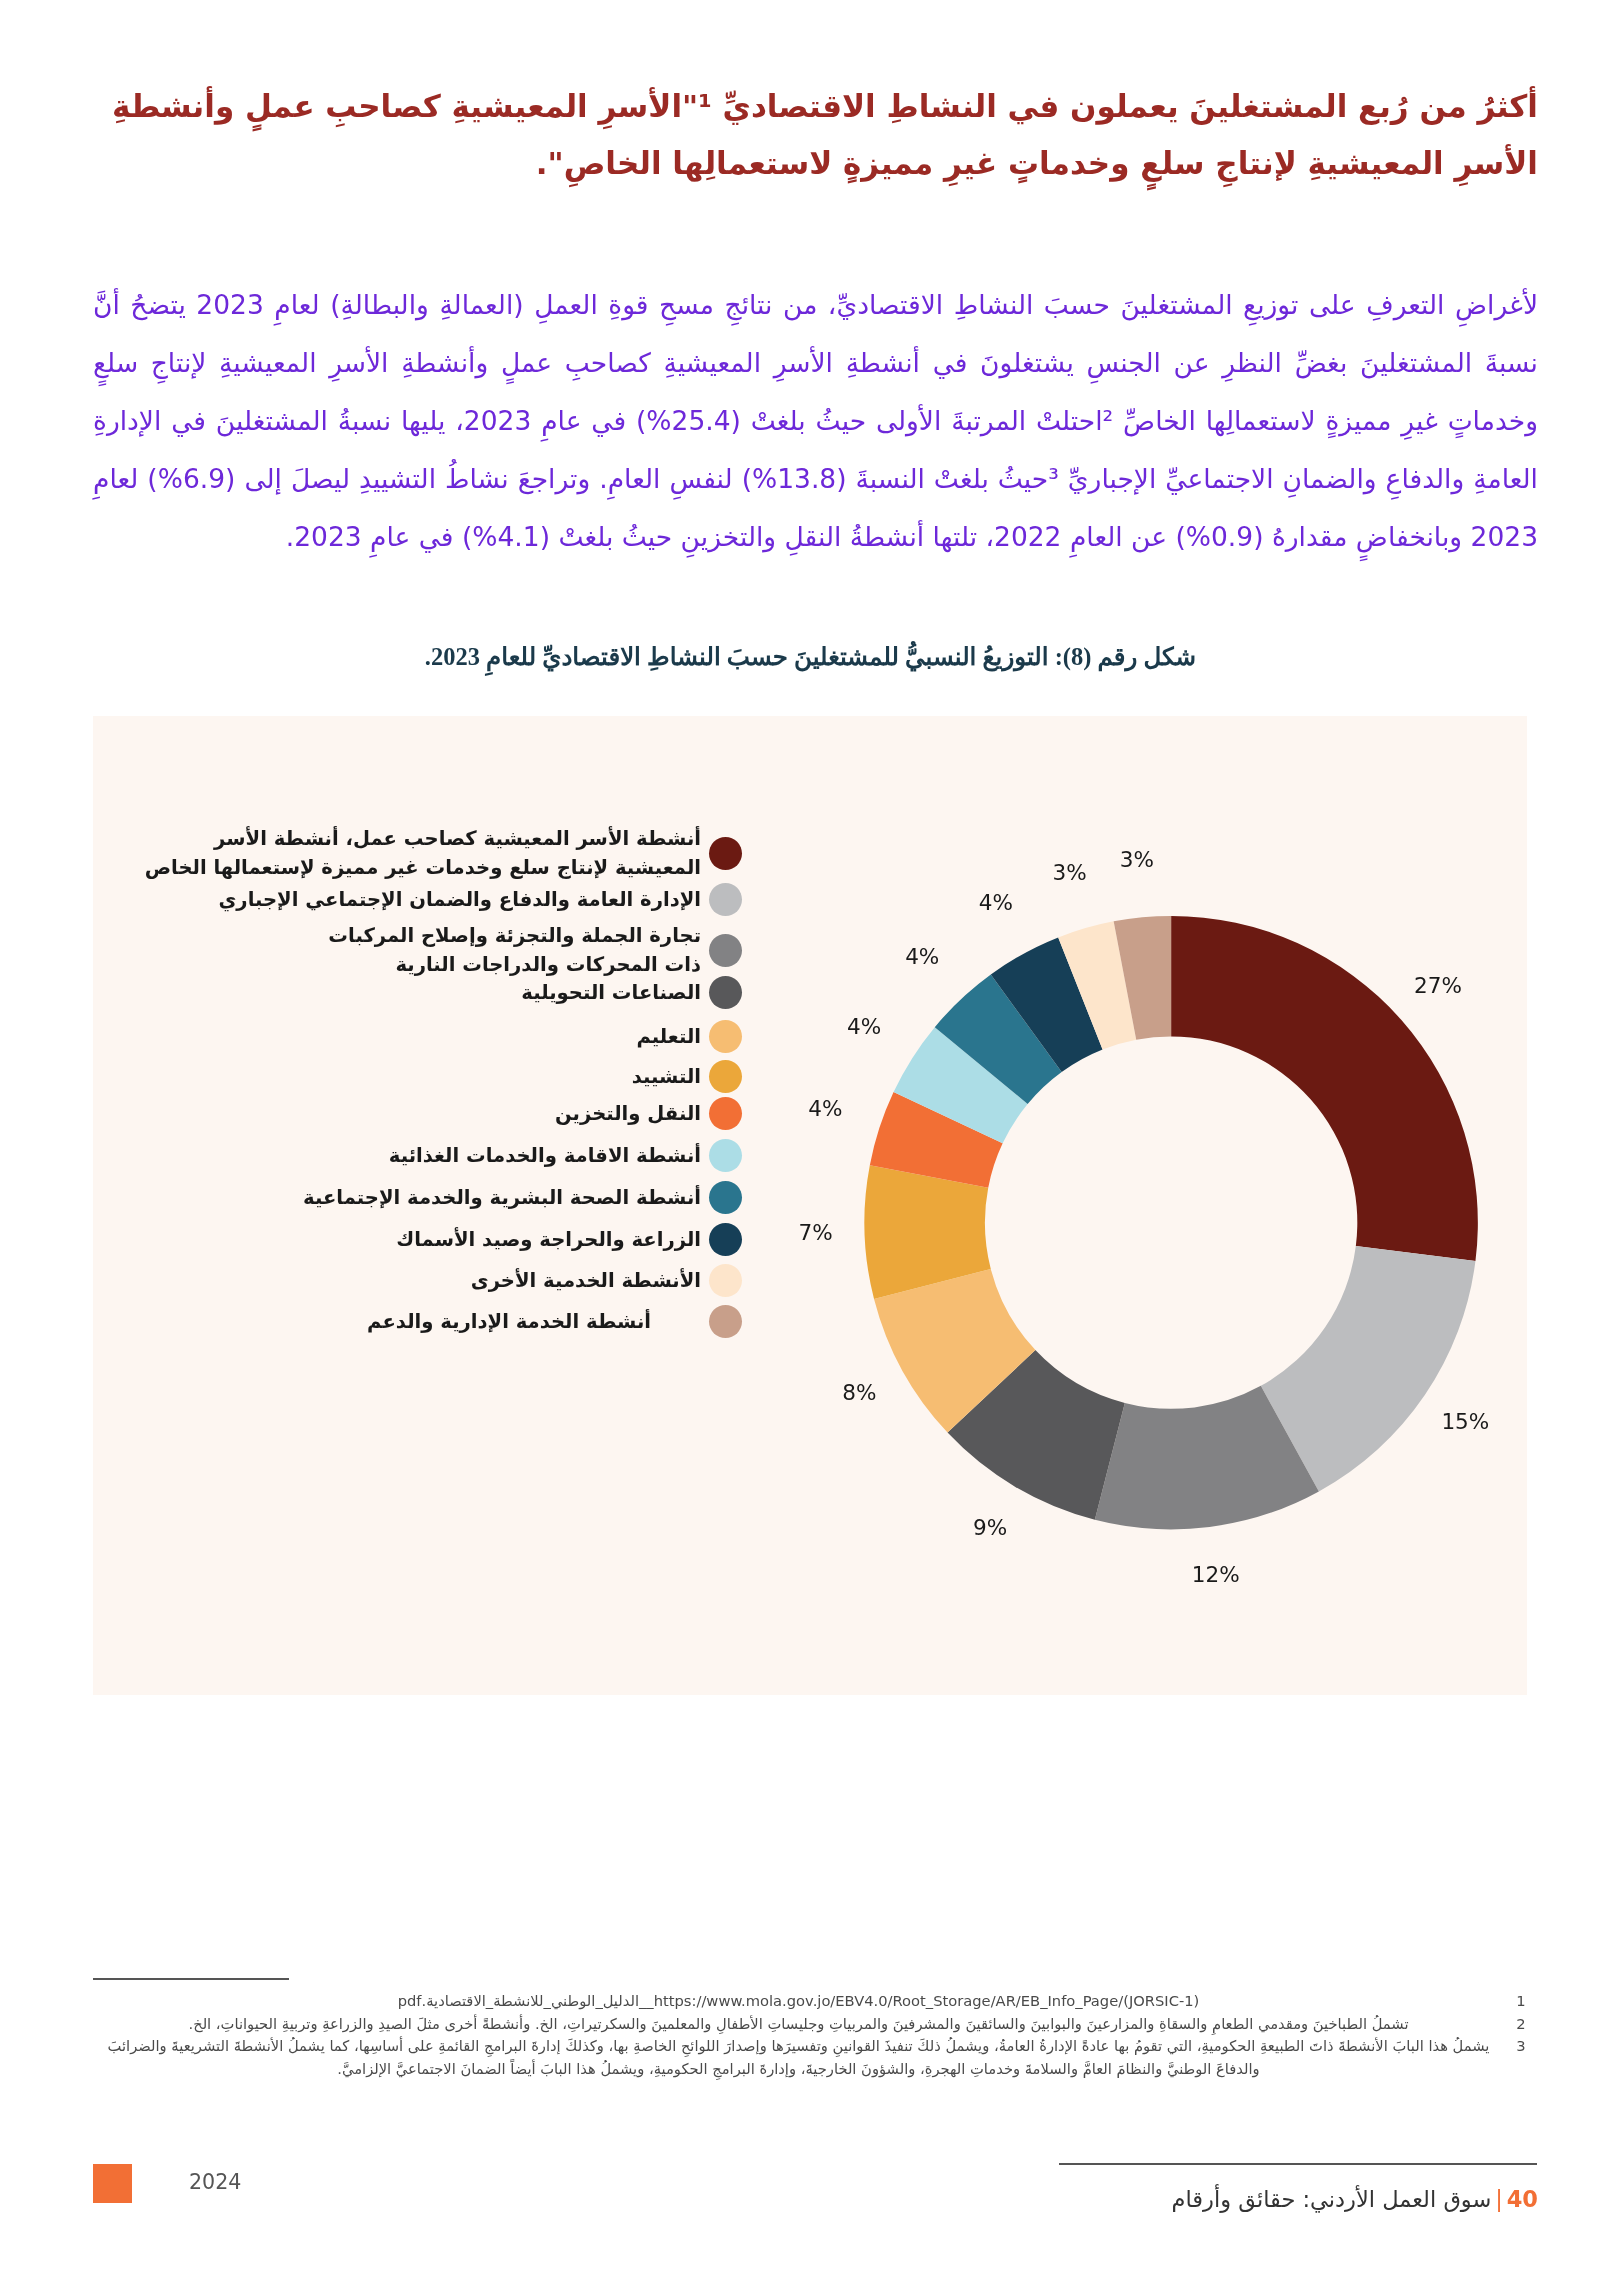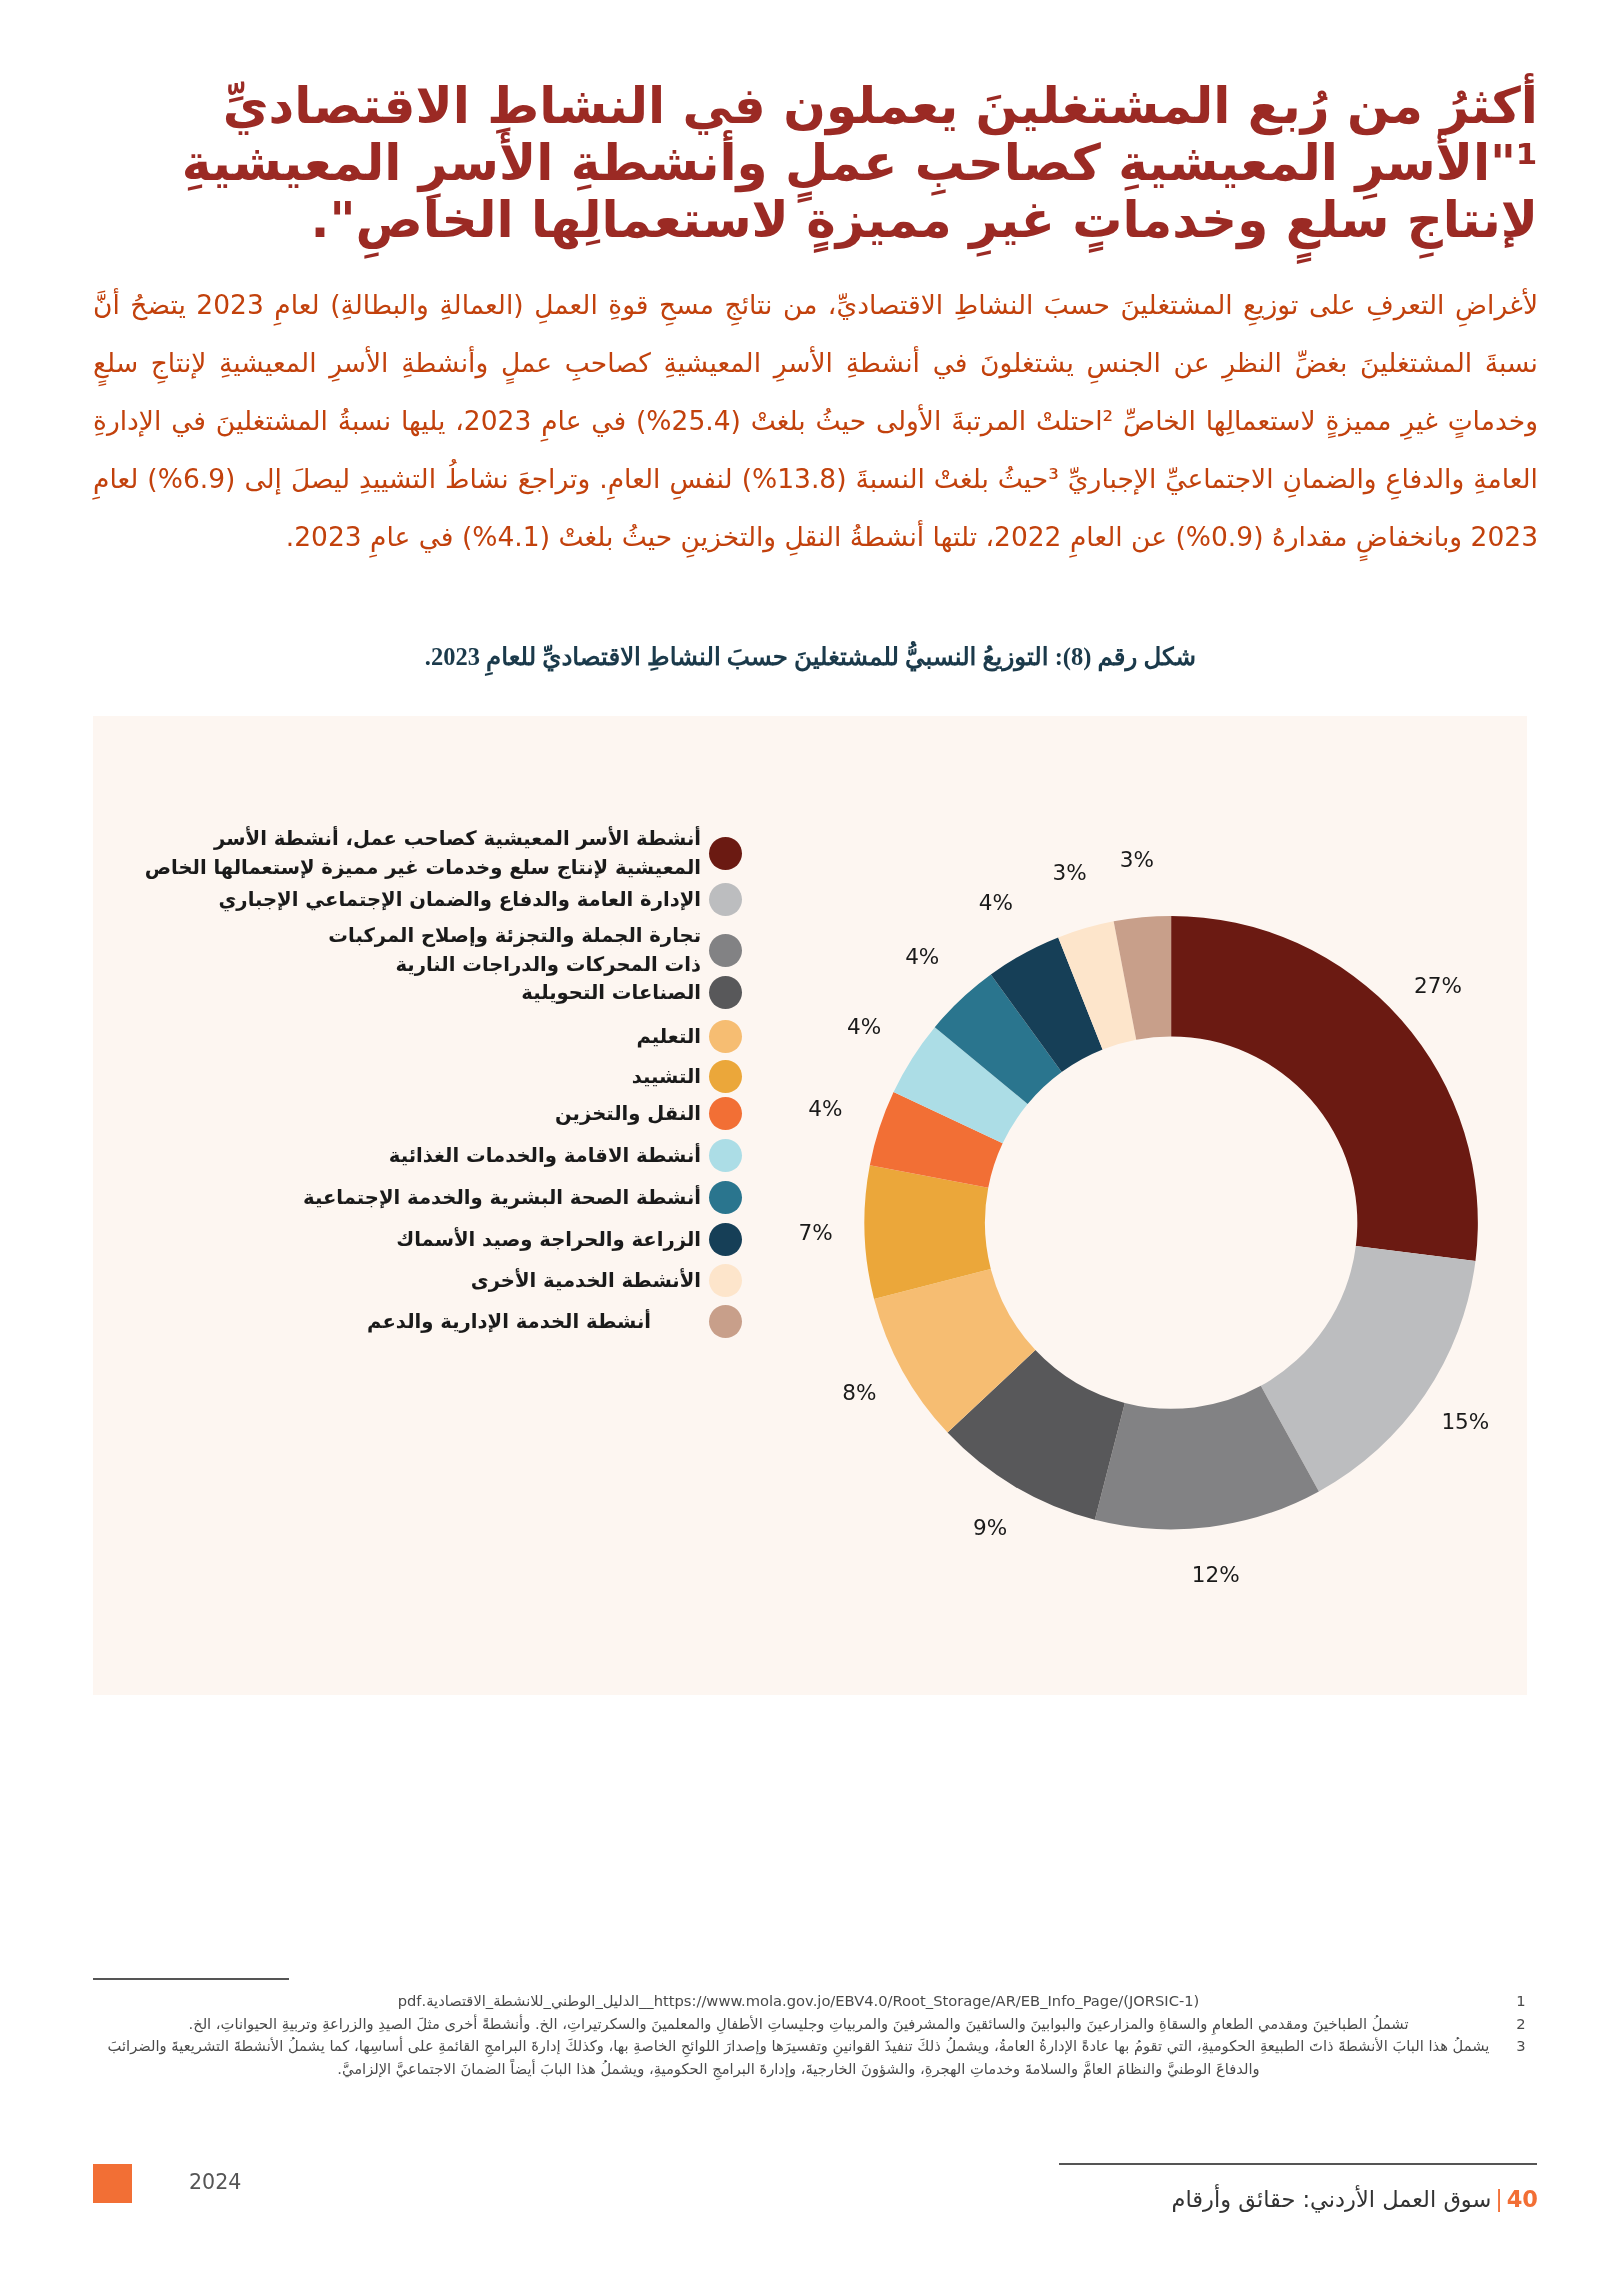--- a/index.html
+++ b/index.html
@@ -1,23 +1,23 @@
 <!DOCTYPE html>
 <html><head>
 <meta charset="utf-8">
 <style>
   html, body { margin:0; padding:0; background:#ffffff; }
   body { width:1621px; height:2293px; position:relative; overflow:hidden;
          font-family:"DejaVu Sans", sans-serif; color:#3a3a3a; }
   .title { position:absolute; left:76px; right:83px; top:78px; direction:rtl; text-align:right;
-           font-family:"DejaVu Sans", sans-serif; font-weight:bold; font-size:50px; line-height:57px;
+           font-family:"DejaVu Sans", sans-serif; font-weight:bold; font-size:31px; line-height:57px;
            color:#9b2a24; margin:0; }
   .body-text { position:absolute; left:93px; right:83px; top:276px; direction:rtl; text-align:justify;
                text-align-last:right; font-family:"DejaVu Sans", sans-serif; font-size:26.5px; line-height:58px;
-               color:#c2410c; margin:0; }
+               color:#6d28d9; margin:0; }
   .caption { position:absolute; left:93px; right:93px; top:642px; direction:rtl; text-align:center;
              font-family:Liberation Serif, serif; font-weight:bold; font-size:24.5px; color:#1b3a4b; margin:0; }
   .panel { position:absolute; left:93px; top:716px; width:1434px; height:979px; background:#fdf6f1; }
   .legend { position:absolute; left:0; top:0; width:100%; height:100%; }
   .legend-dot { position:absolute; width:33px; height:33px; border-radius:50%; }
   .legend-label { position:absolute; direction:rtl; text-align:right; font-family:"DejaVu Sans", sans-serif;
                   font-weight:bold; font-size:19.6px; line-height:29px; color:#1a1a1a; white-space:nowrap; }
   #donut { position:absolute; left:0; top:0; }
   .pct-label { font-family:"DejaVu Sans", sans-serif; font-size:22px; fill:#1a1a1a; }
   .fn-rule { position:absolute; left:93px; top:1978px; width:196px; height:2px; background:#555; }

